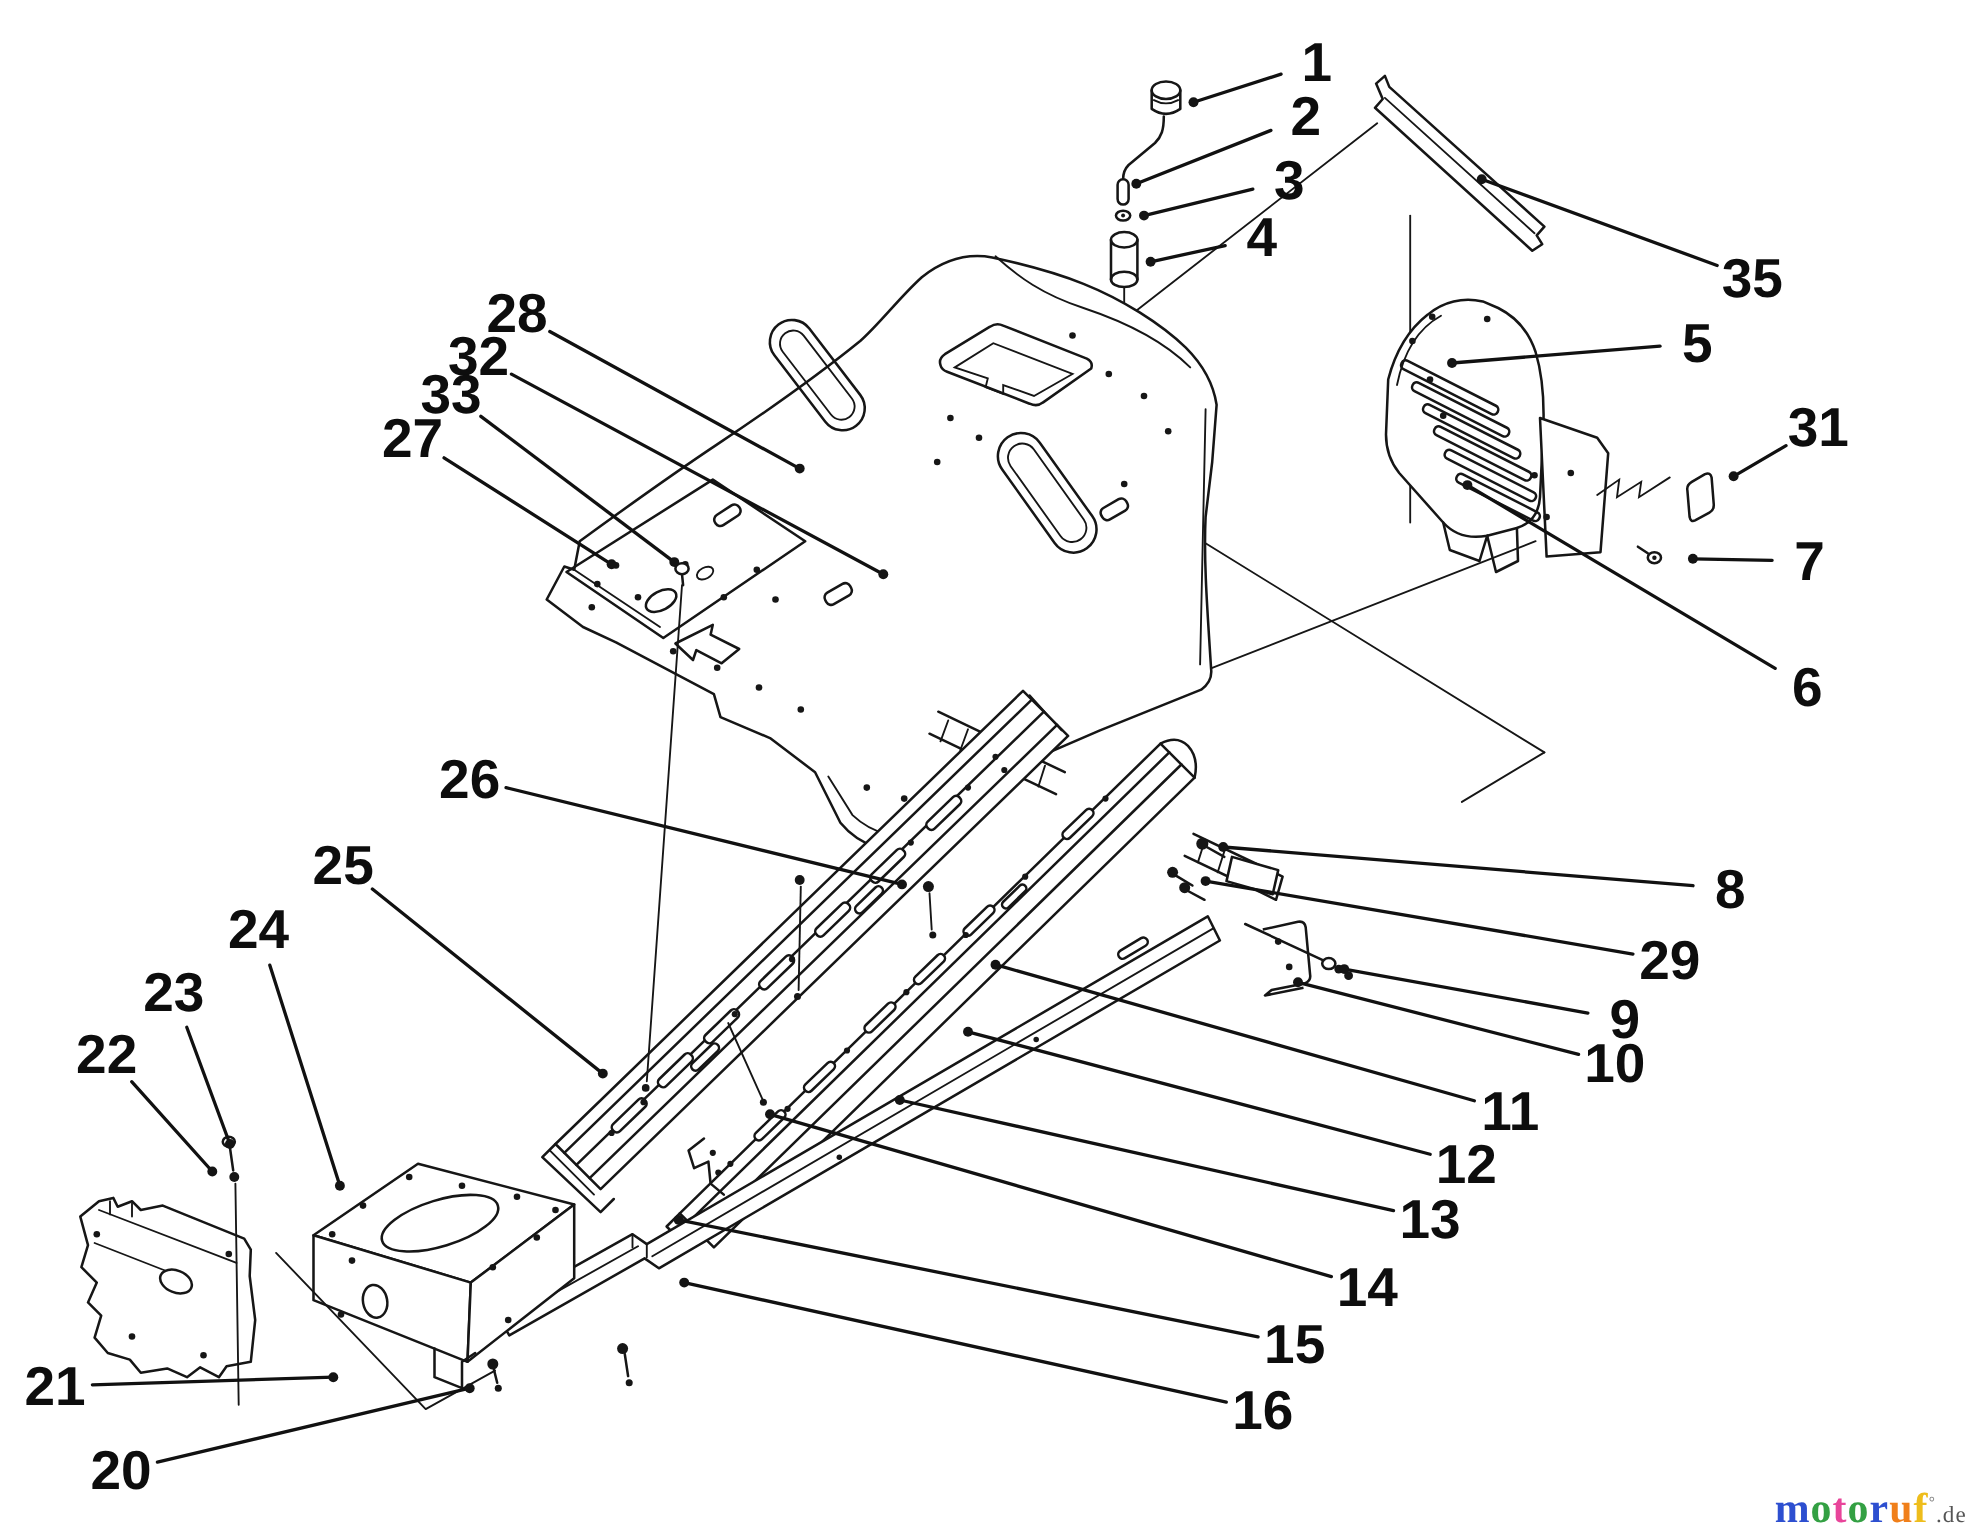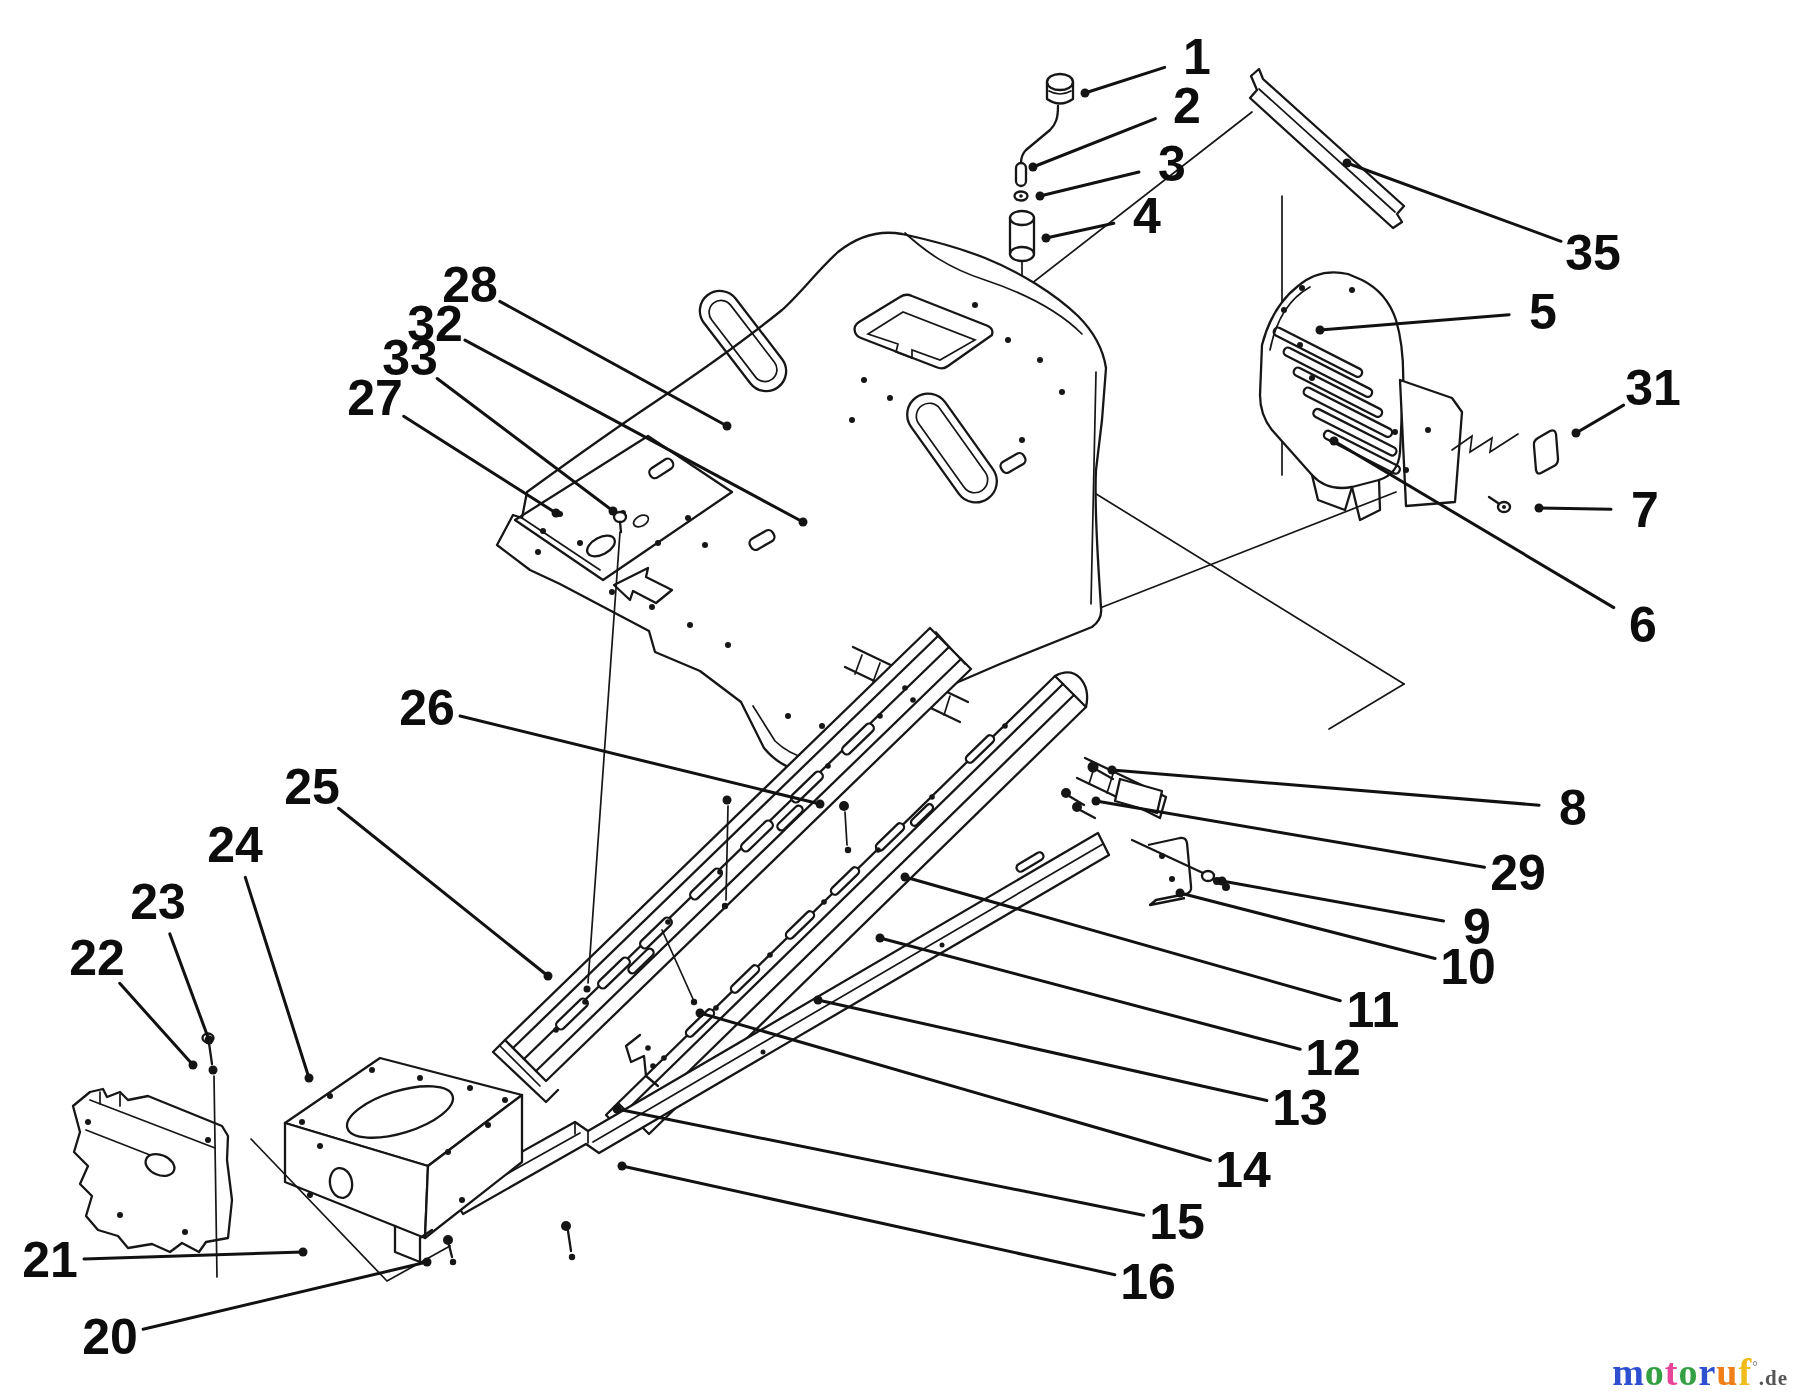--- a/index.html
+++ b/index.html
@@ -7,21 +7,21 @@
         font-family:"Liberation Sans", sans-serif;}
   svg{position:absolute;left:0;top:0;}
   .part{stroke:#161616;stroke-width:2.3;fill:none;stroke-linecap:round;stroke-linejoin:round;}
   .partfill{stroke:#161616;stroke-width:2.3;fill:#ffffff;stroke-linejoin:round;}
   .thin{stroke:#161616;stroke-width:1.7;fill:none;stroke-linecap:round;}
   .hole{fill:#161616;stroke:none;}
   .leader{stroke:#111111;stroke-width:3;fill:none;stroke-linecap:round;}
   .callout-num{font-family:"Liberation Sans",sans-serif;font-weight:bold;font-size:50px;fill:#0d0d0d;}
   #logo{position:absolute;right:12px;bottom:6px;font-family:"Liberation Serif",serif;
         font-weight:bold;font-size:38px;letter-spacing:1px;line-height:1;}
-  #logo .tld{font-size:21px;color:#555;font-weight:bold;}
+  #logo .tld{font-size:21px;color:#555;font-weight:normal;}
   #logo .mark{font-size:14px;vertical-align:super;color:#888;}
 </style>
 </head>
 <body>
 
 <div id="page">
 <svg id="canvas" width="1800" height="1397" viewBox="0 0 1800 1397" xmlns="http://www.w3.org/2000/svg">
 
   <g class="thin">
     <line x1="1004" y1="305" x2="1252" y2="112"></line>

